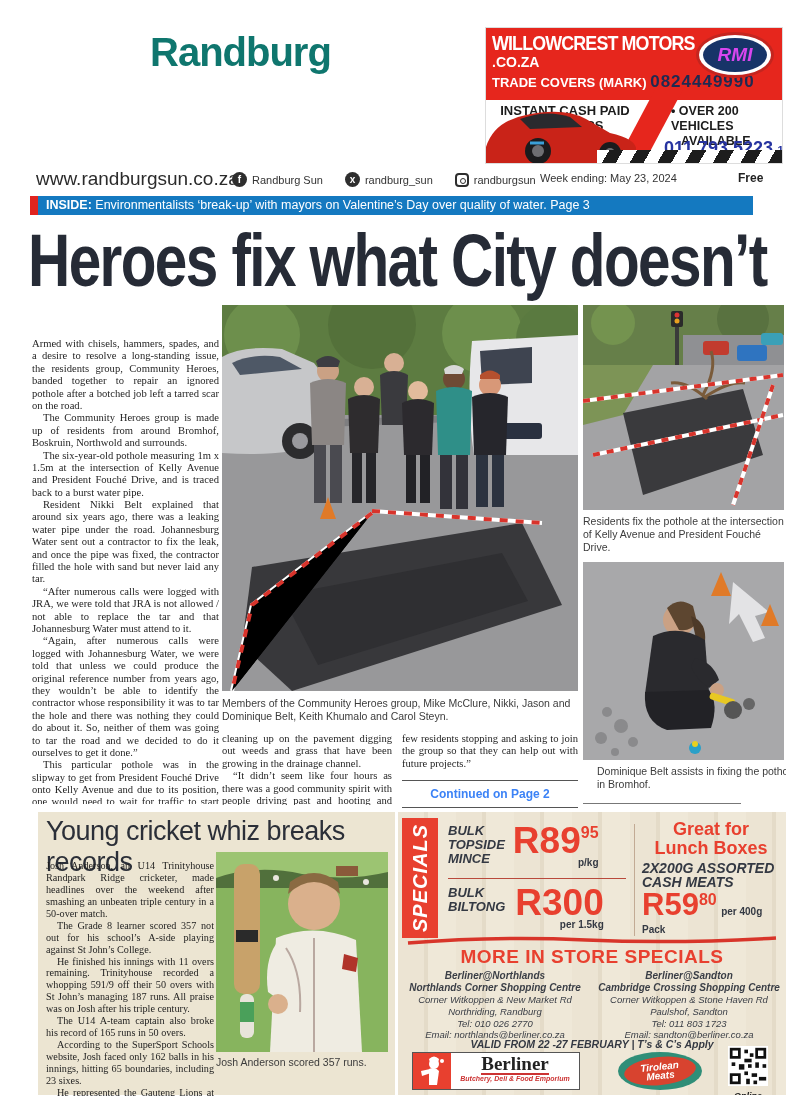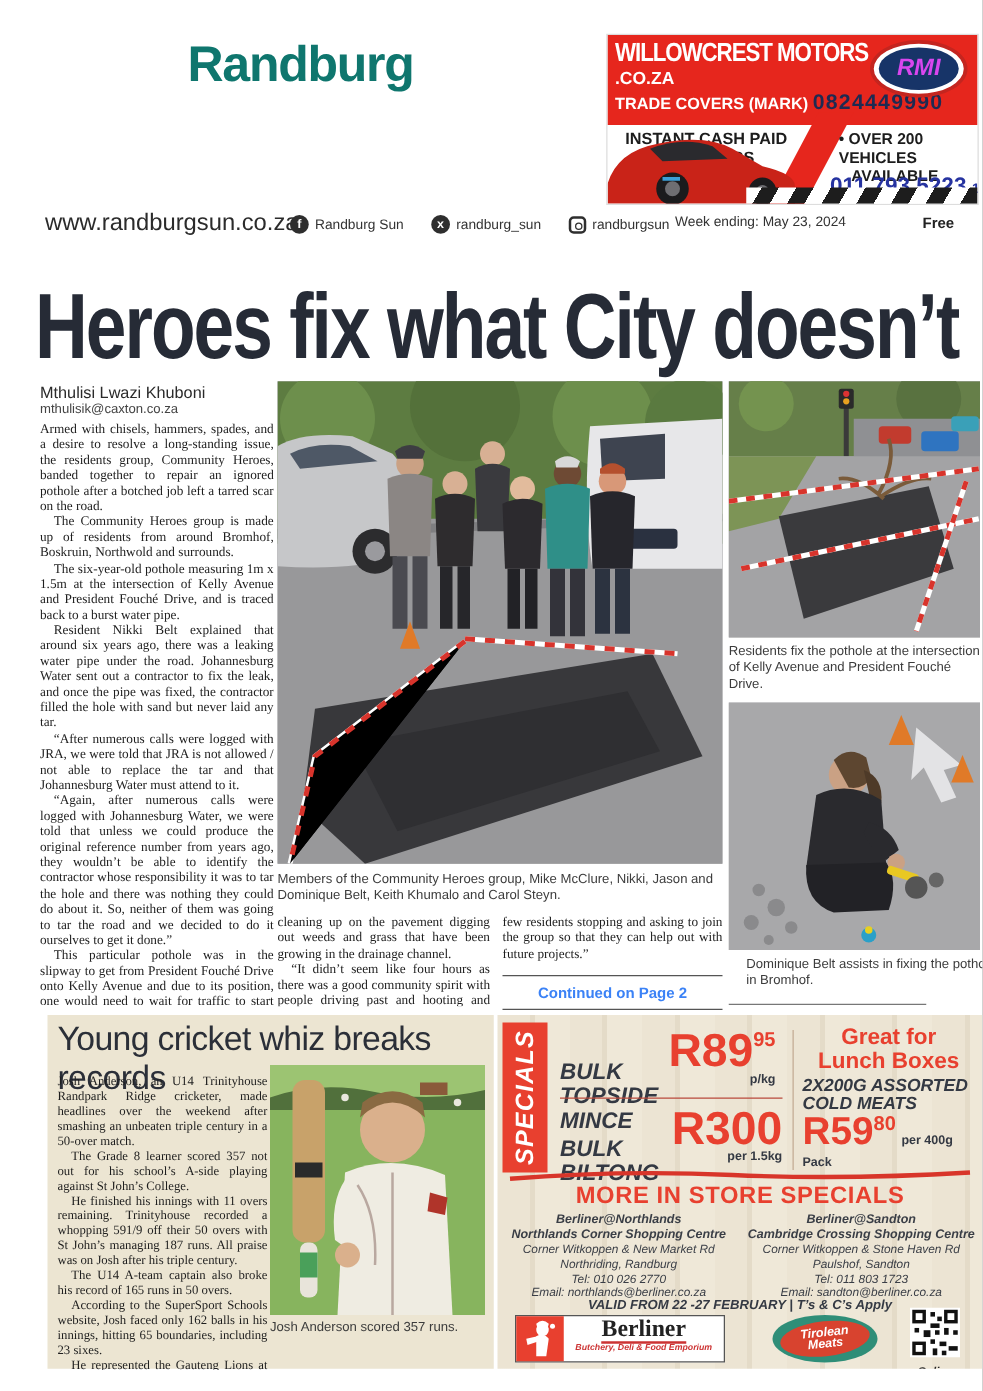--- a/index.html
+++ b/index.html
@@ -69,21 +69,21 @@
   .cricket-col { position:absolute; left:8px; top:48px; width:168px; height:236px; overflow:hidden; }
   .cricket .serif { font-size:10.2px; }
   .cricket-photo { position:absolute; left:178px; top:40px; width:172px; height:200px; background:#7fae5a; }
   .cricket-cap { position:absolute; left:178px; top:244px; width:172px; }
 
   
   .bot-ad { position:absolute; left:398px; top:812px; width:388px; height:283px;
     background:repeating-linear-gradient(90deg,#ece4d3 0 26px,#e4dbc8 26px 30px,#efe8d8 30px 58px); overflow:hidden; }
   .specials-strip { position:absolute; left:4px; top:6px; width:36px; height:120px; background:#e8402f; display:flex; align-items:center; justify-content:center; }
   .specials-strip span { writing-mode:vertical-rl; transform:rotate(180deg); color:#fff; font-weight:bold; font-style:italic; font-size:20px; letter-spacing:1px; }
-  .item-name { font-size:18px; font-weight:bold; font-style:italic; color:#343943; line-height:1.08;margin-top:24px; }
+  .item-name { font-size:13px; font-weight:bold; font-style:italic; color:#343943; line-height:1.08; }
   .price-red { color:#e8402f; font-weight:bold; }
   .row1 { position:absolute; left:50px; top:12px; width:178px; display:flex; gap:8px; }
   .row1 .big { font-size:37px; line-height:0.9; }
   .sup { font-size:16px; vertical-align:top; }
   .unit { font-size:10px; font-weight:bold; color:#343943; }
   .hr1 { position:absolute; left:50px; top:66px; width:178px; border-top:1.5px solid #b9493c; }
   .row2 { position:absolute; left:50px; top:74px; width:178px; display:flex; gap:10px; align-items:flex-start; }
   .row2 .big { font-size:37px; line-height:0.9; }
   .vdiv { position:absolute; left:236px; top:12px; height:112px; border-left:1.5px solid #c2aa94; }
   .right-offer { position:absolute; left:244px; top:8px; width:138px; text-align:center; }
@@ -163,27 +163,29 @@
       <path d="M34 20 Q60 10 84 18 L96 28 L44 30 Z" fill="#2a2a2e"></path>
       <circle cx="52" cy="52" r="13" fill="#1b1b1d"></circle>
         <circle cx="52" cy="52" r="6" fill="#6e6e72"></circle>
       <circle cx="124" cy="54" r="11" fill="#1b1b1d"></circle>
         <circle cx="124" cy="54" r="5" fill="#6e6e72"></circle>
       <path d="M44 44 l14 0" stroke="#3ba0d8" stroke-width="3"></path>
     </svg>
     <div class="ta-hazard"></div>
   </div>
 
+  <div class="inside-bar">
+    <div class="inside-red"></div>
+    <div class="inside-blue">
+      <b>INSIDE:</b><span> Environmentalists ‘break-up’ with mayors on Valentine’s Day over quality of water. Page 3</span>
+    </div>
+  </div>
 
   <h1 class="headline">Heroes fix what City doesn’t</h1>
 
-  <div class="byline">
-    <div>Mthulisi Lwazi Khuboni</div>
-    <div class="email">mthulisik@caxton.co.za</div>
-  </div>
   <div class="col-left serif">
     <p>Armed with chisels, hammers, spades, and a desire to resolve a long-standing issue, the residents group, Community Heroes, banded together to repair an ignored pothole after a botched job left a tarred scar on the road.</p>
     <p>The Community Heroes group is made up of residents from around Bromhof, Boskruin, Northwold and surrounds.</p>
     <p>The six-year-old pothole measuring 1m x 1.5m at the intersection of Kelly Avenue and President Fouché Drive, and is traced back to a burst water pipe.</p>
     <p>Resident Nikki Belt explained that around six years ago, there was a leaking water pipe under the road. Johannesburg Water sent out a contractor to fix the leak, and once the pipe was fixed, the contractor filled the hole with sand but never laid any tar.</p>
     <p>“After numerous calls were logged with JRA, we were told that JRA is not allowed / not able to replace the tar and that Johannesburg Water must attend to it.</p>
     <p>“Again, after numerous calls were logged with Johannesburg Water, we were told that unless we could produce the original reference number from years ago, they wouldn’t be able to identify the contractor whose responsibility it was to tar the hole and there was nothing they could do about it. So, neither of them was going to tar the road and we decided to do it ourselves to get it done.”</p>
     <p>This particular pothole was in the slipway to get from President Fouché Drive onto Kelly Avenue and due to its position, one would need to wait for traffic to start moving so that you could drive around the pothole and into Kelly Avenue. It was a major inconvenience as well as an eyesore. Grass and weeds had been growing in the pothole for around six years.</p>
 
   </div>
@@ -388,21 +390,21 @@
     </div>
     <div class="vdiv"></div>
 
     <div class="right-offer">
       <div class="ro-head">
         <div>Great for</div>
         <div>Lunch Boxes</div>
       </div>
       <div class="ro-prod">
         <div>2X200G ASSORTED</div>
-        <div>COLD MEATS</div>
+        <div>CASH MEATS</div>
       </div>
       <div class="ro-price price-red">
         <span class="big">R59</span><span class="sup">80</span>
         <span class="unit">per 400g Pack</span>
       </div>
     </div>
 
     <svg class="squiggle" width="372" height="12" viewBox="0 0 372 12">
       <path d="M2 9 Q90 2 180 6 T370 4" stroke="#d8352a" stroke-width="3.5" fill="none"></path>
     </svg>

